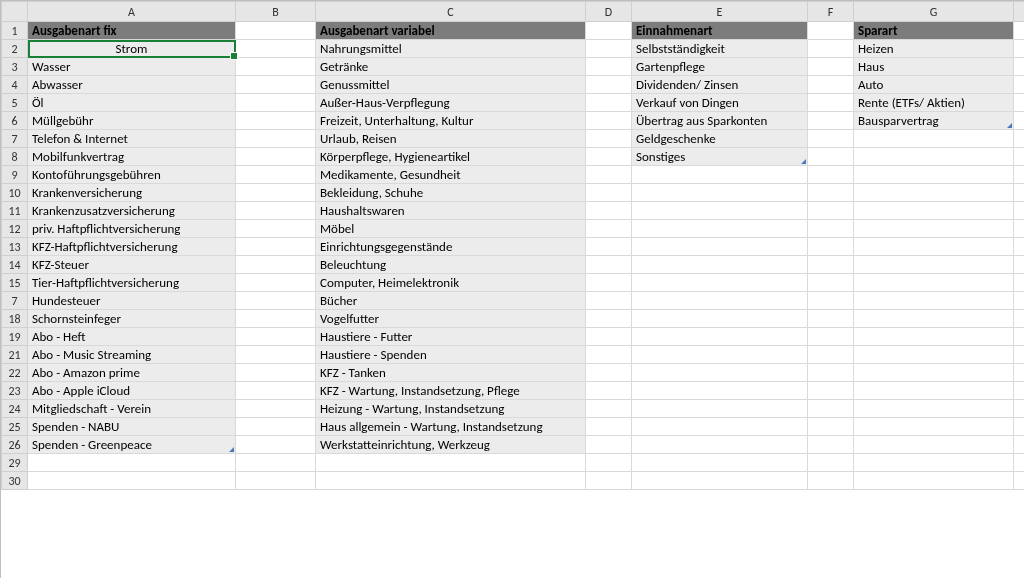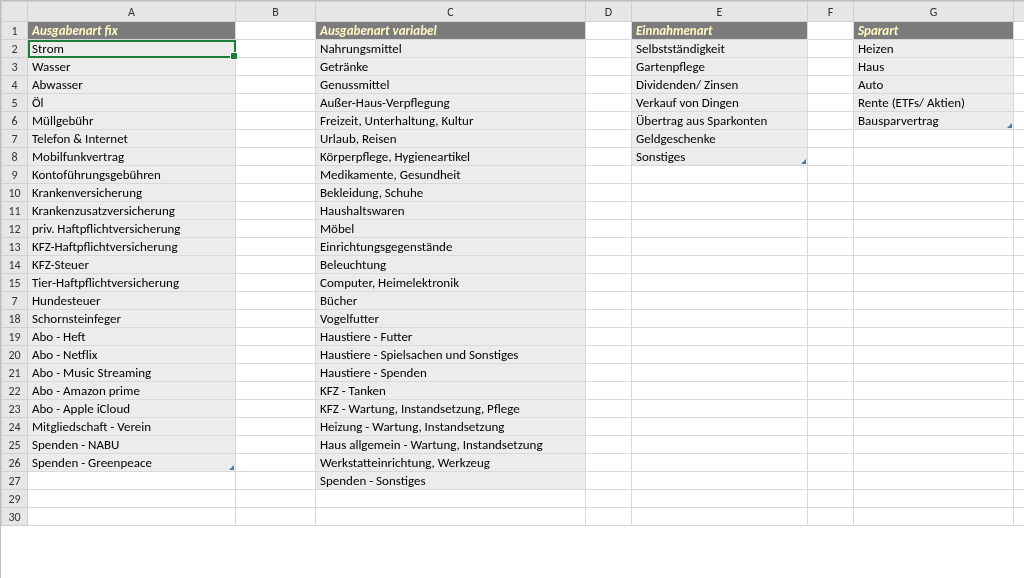--- a/index.html
+++ b/index.html
@@ -48,30 +48,30 @@
     position: relative;
     background: #ffffff;
   }
 
   
   td.filled { background: #ececec; }
 
   
   td.header {
     background: #7c7c7c;
-    color: #fef9c3;
+    color: #000000;
     font-weight: bold;
-    font-style: italic;
   }
 
   
   td.active {
     outline: 2px solid #1a7f37;
     outline-offset: -2px;
     z-index: 2;
+    text-align: center;
   }
   td.active::after {
     content: '';
     position: absolute;
     right: -3px; bottom: -3px;
     width: 6px; height: 6px;
     background: #1a7f37;
     border: 1px solid #fff;
   }
 
@@ -320,31 +320,20 @@
           <td class="cell filled"><span>Abo - Heft</span></td>
           <td class="cell"></td>
           <td class="cell filled"><span>Haustiere - Futter</span></td>
           <td class="cell"></td>
           <td class="cell"></td>
           <td class="cell"></td>
           <td class="cell"></td>
           <td class="cell"></td>
         </tr>
         <tr>
-          <th class="rowhdr">20</th>
-          <td class="cell filled"><span>Abo - Netflix</span></td>
-          <td class="cell"></td>
-          <td class="cell filled"><span>Haustiere - Spielsachen und Sonstiges</span></td>
-          <td class="cell"></td>
-          <td class="cell"></td>
-          <td class="cell"></td>
-          <td class="cell"></td>
-          <td class="cell"></td>
-        </tr>
-        <tr>
           <th class="rowhdr">21</th>
           <td class="cell filled"><span>Abo - Music Streaming</span></td>
           <td class="cell"></td>
           <td class="cell filled"><span>Haustiere - Spenden</span></td>
           <td class="cell"></td>
           <td class="cell"></td>
           <td class="cell"></td>
           <td class="cell"></td>
           <td class="cell"></td>
         </tr>
@@ -390,31 +379,20 @@
           <td class="cell"></td>
           <td class="cell"></td>
           <td class="cell"></td>
           <td class="cell"></td>
         </tr>
         <tr>
           <th class="rowhdr">26</th>
           <td class="cell filled"><span>Spenden - Greenpeace</span><span class="ind"></span></td>
           <td class="cell"></td>
           <td class="cell filled"><span>Werkstatteinrichtung, Werkzeug</span></td>
-          <td class="cell"></td>
-          <td class="cell"></td>
-          <td class="cell"></td>
-          <td class="cell"></td>
-          <td class="cell"></td>
-        </tr>
-        <tr>
-          <th class="rowhdr">27</th>
-          <td class="cell"></td>
-          <td class="cell"></td>
-          <td class="cell filled"><span>Spenden - Sonstiges</span></td>
           <td class="cell"></td>
           <td class="cell"></td>
           <td class="cell"></td>
           <td class="cell"></td>
           <td class="cell"></td>
         </tr>
         <tr>
           <th class="rowhdr">29</th>
           <td class="cell"></td>
           <td class="cell"></td>

